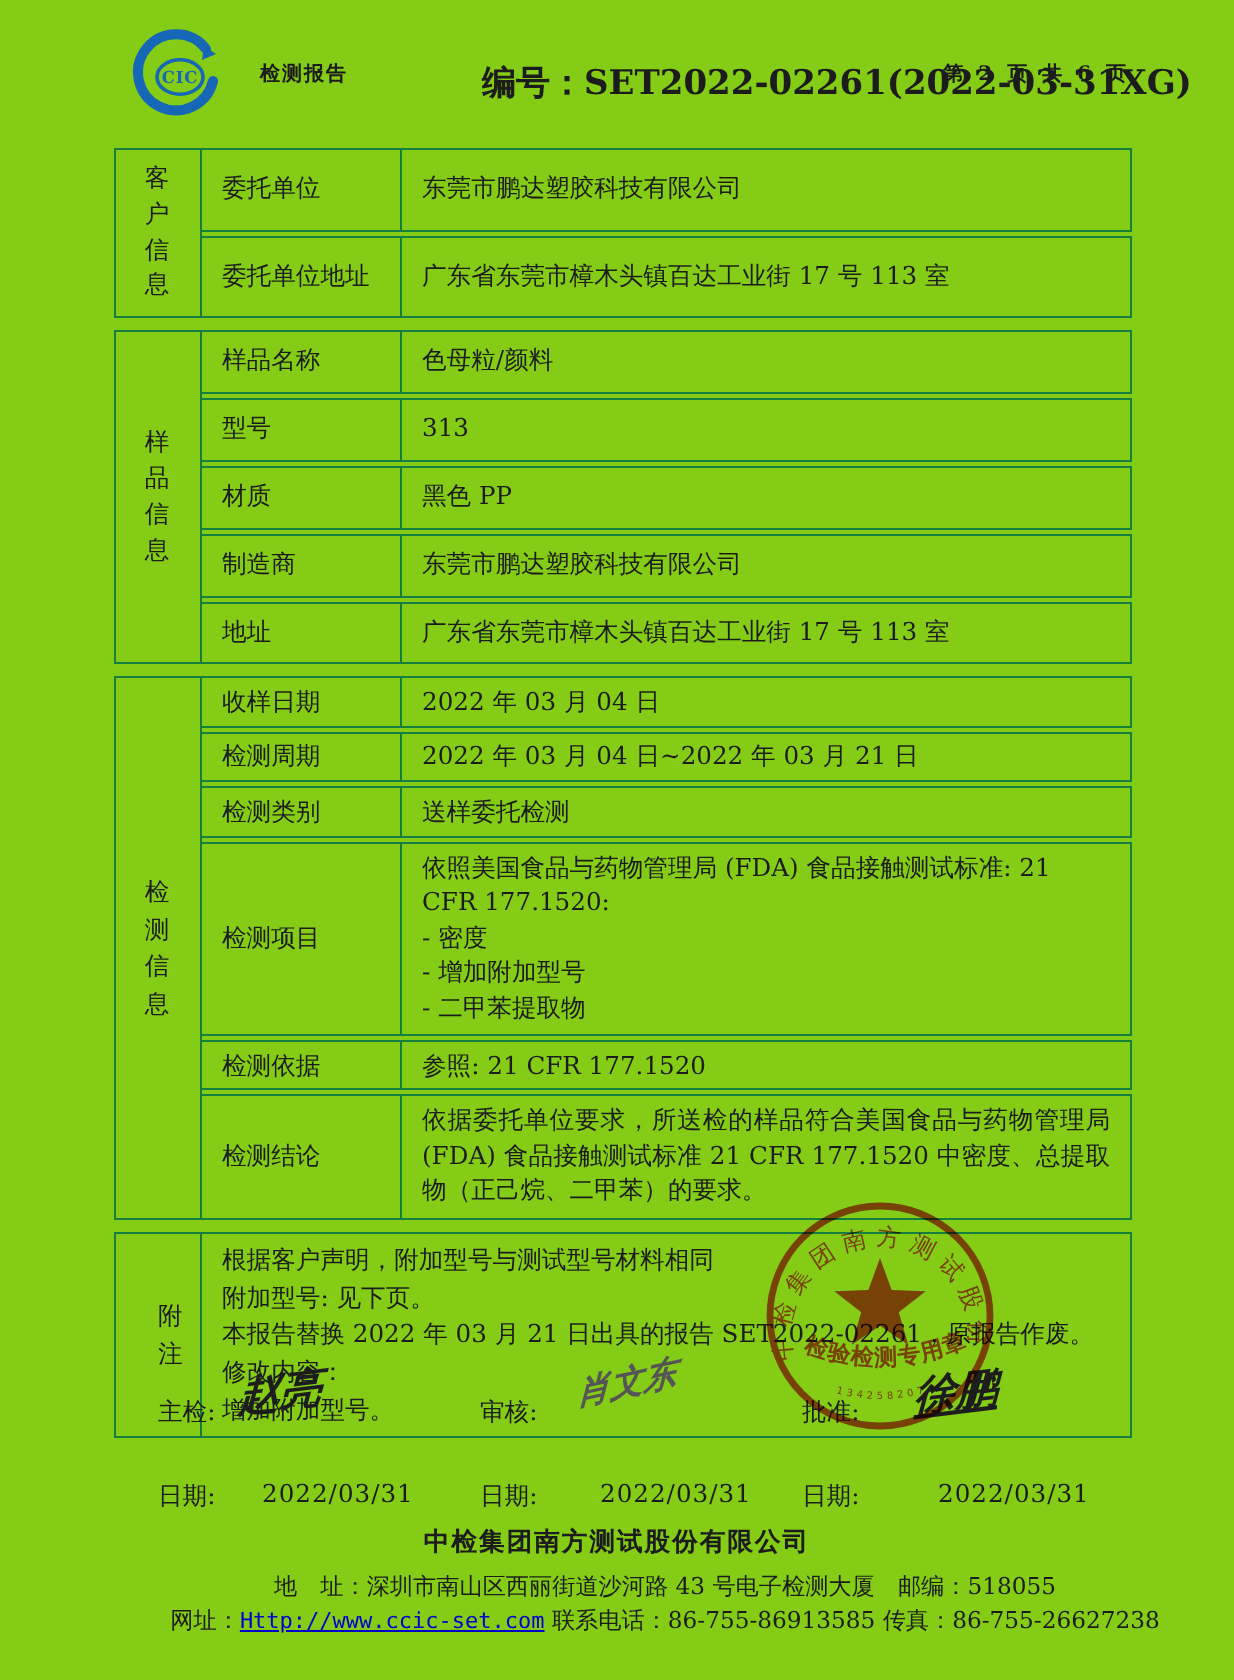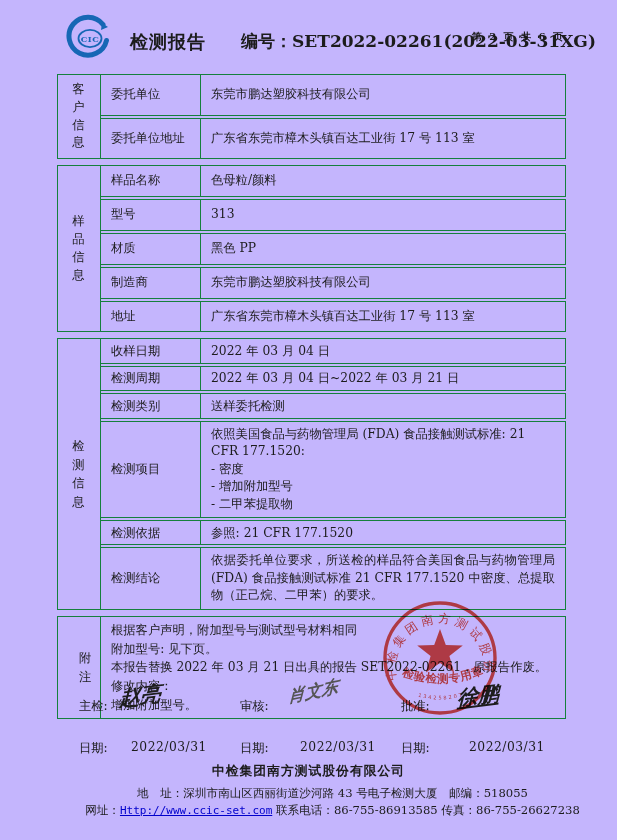--- a/index.html
+++ b/index.html
@@ -1,26 +1,26 @@
 <!DOCTYPE html>
 <html><head>
 <meta charset="utf-8">
 <style>
   html,body{margin:0;padding:0;background:#ffffff;}
   body{
     width:617px;height:840px;position:relative;overflow:hidden;
     font-family:"DejaVu Serif","Liberation Serif",serif;
     color:#1c1c1c;font-size:12.3px;
   }
-  .page{position:absolute;inset:0;background:#c4b5fd;}
+  .page{position:absolute;inset:0;background:#84cc16;}
 
   
   .hdr{position:absolute;top:12px;left:57px;width:508px;height:54px;}
   .logo{position:absolute;left:9px;top:2px;width:48px;height:48px;}
-  .hdr-title{position:absolute;left:73px;top:18px;font-weight:bold;font-size:18px;letter-spacing:1px;}
+  .hdr-title{position:absolute;left:73px;top:18px;font-weight:bold;font-size:10px;letter-spacing:1px;}
   .hdr-no{position:absolute;left:184px;top:18px;font-weight:bold;font-size:17px;white-space:nowrap;}
   .hdr-page{position:absolute;right:0px;top:18px;font-weight:bold;font-size:10px;letter-spacing:2px;white-space:nowrap;}
 
   
   .tables{position:absolute;top:72px;left:57px;width:509px;}
   table.sec{width:100%;border-collapse:separate;border-spacing:0 2px;table-layout:fixed;margin-bottom:2px;}
   table.sec td{border:1px solid #15803d;padding:6px 10px;vertical-align:middle;line-height:1.45;}
   table.sec td.nb{border-left:none;}
   td.sec-label{text-align:center;line-height:2.45;padding:4px 4px;letter-spacing:1px;}
   col.c1{width:44px;} col.c2{width:100px;}

